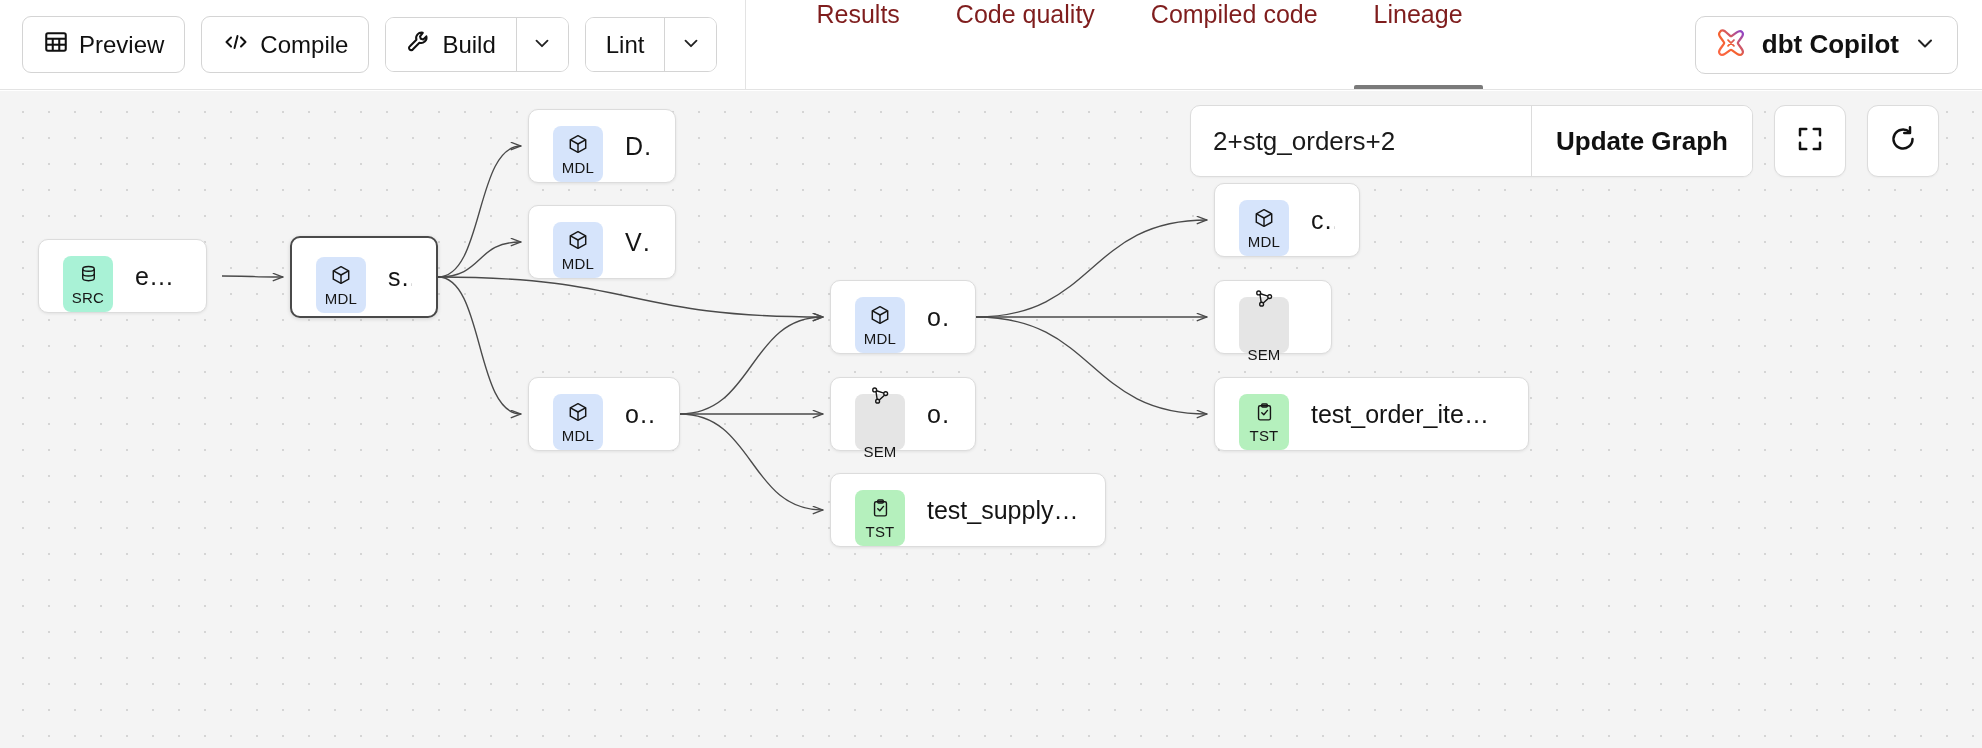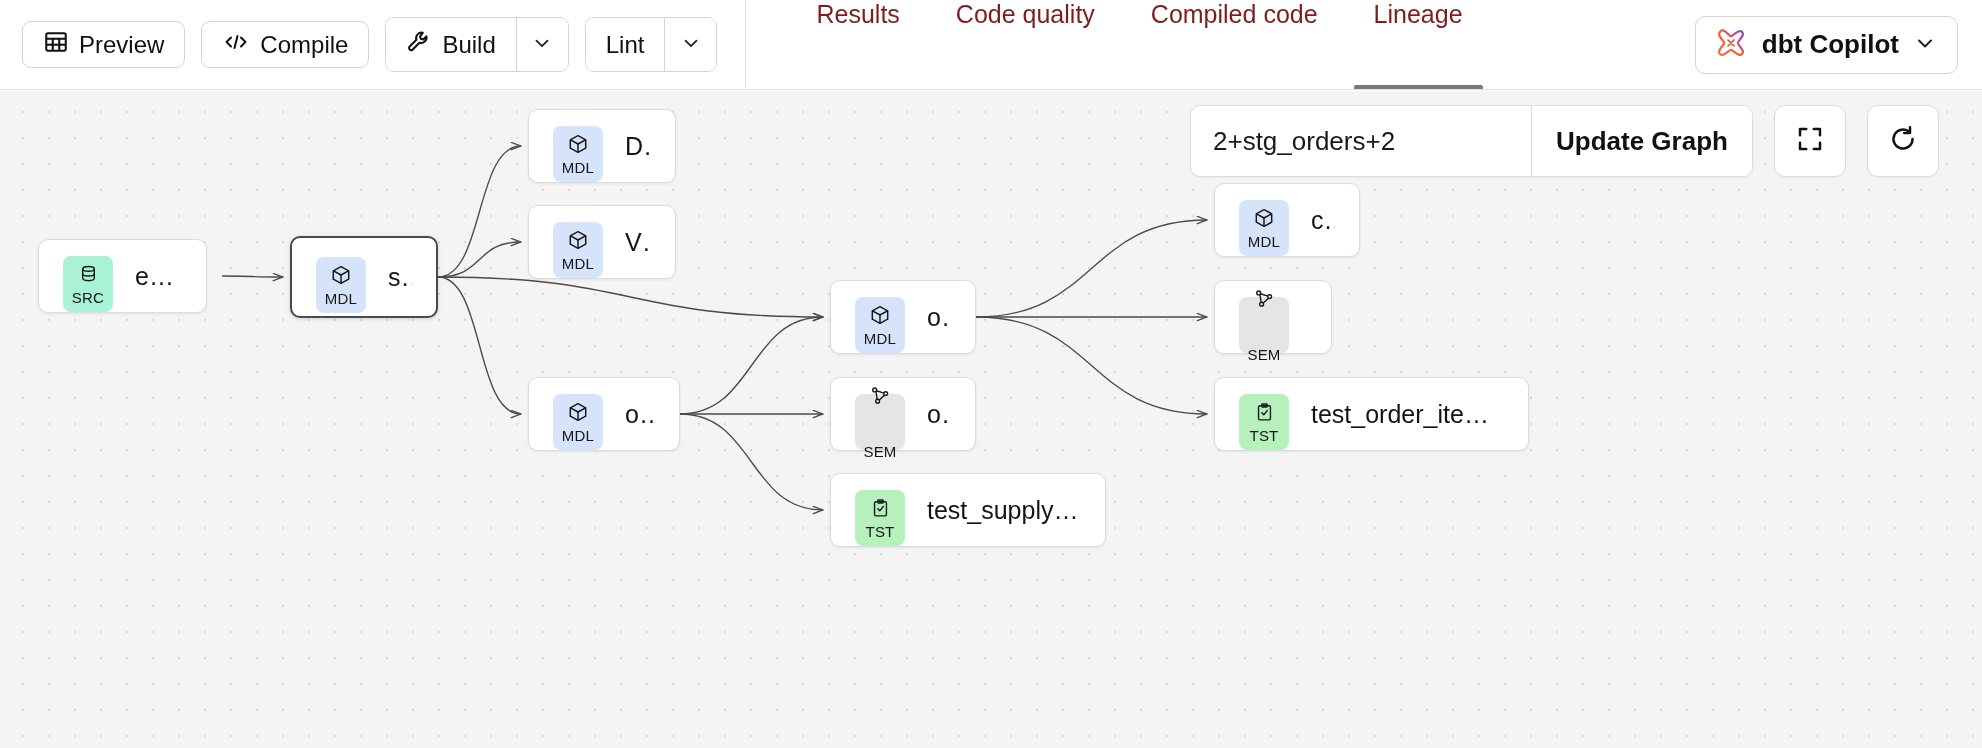--- a/index.html
+++ b/index.html
@@ -38,21 +38,21 @@
     gap: 16px;
     padding-left: 22px;
     height: 100%;
   }
 
   .btn {
     display: flex;
     align-items: center;
     justify-content: center;
     gap: 10px;
-    height: 47px;
+    height: 57px;
     padding: 0 20px;
     background: #ffffff;
     border: 1px solid #d4d4d4;
     border-radius: 9px;
     font-size: 24px;
     color: #111111;
     cursor: pointer;
     white-space: nowrap;
     font-family: "Liberation Sans", sans-serif;
   }

